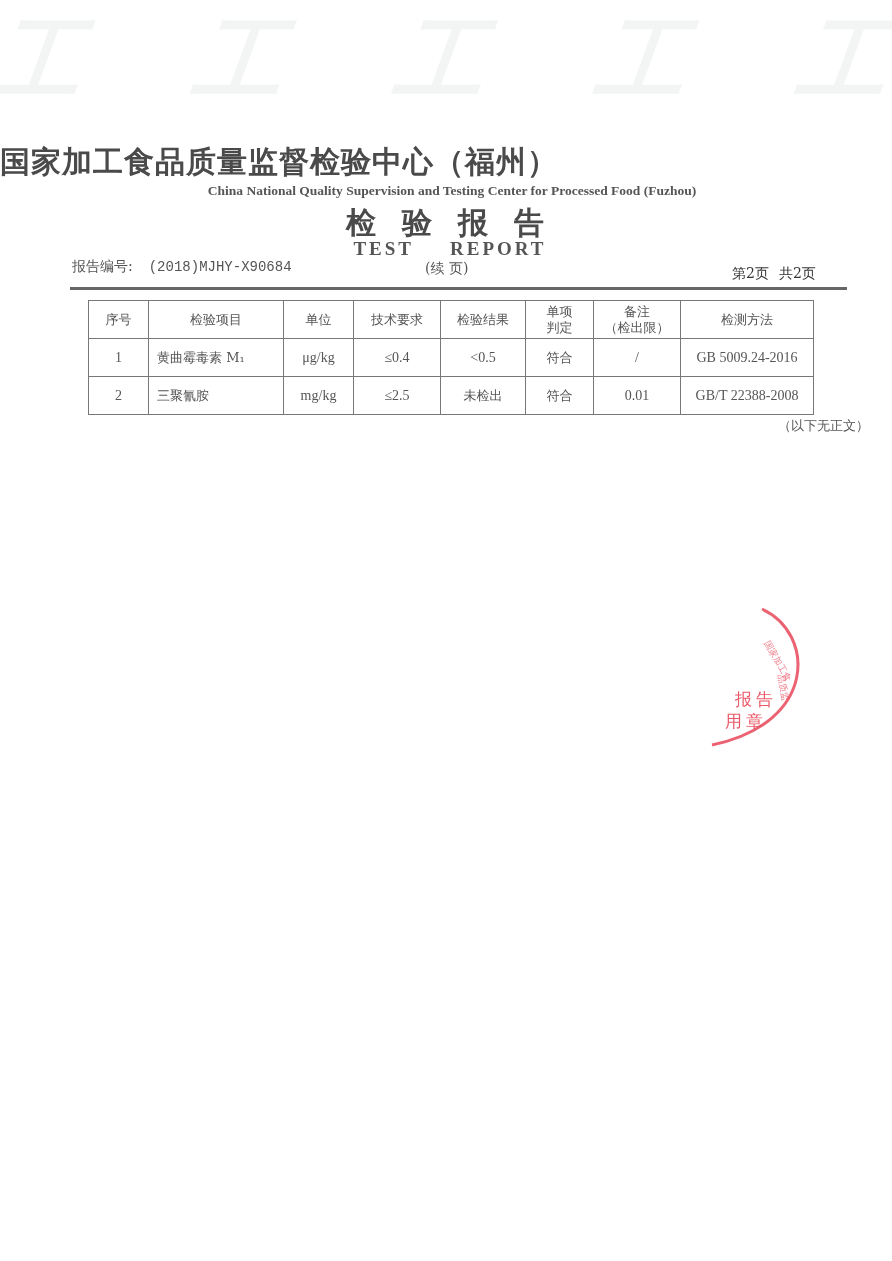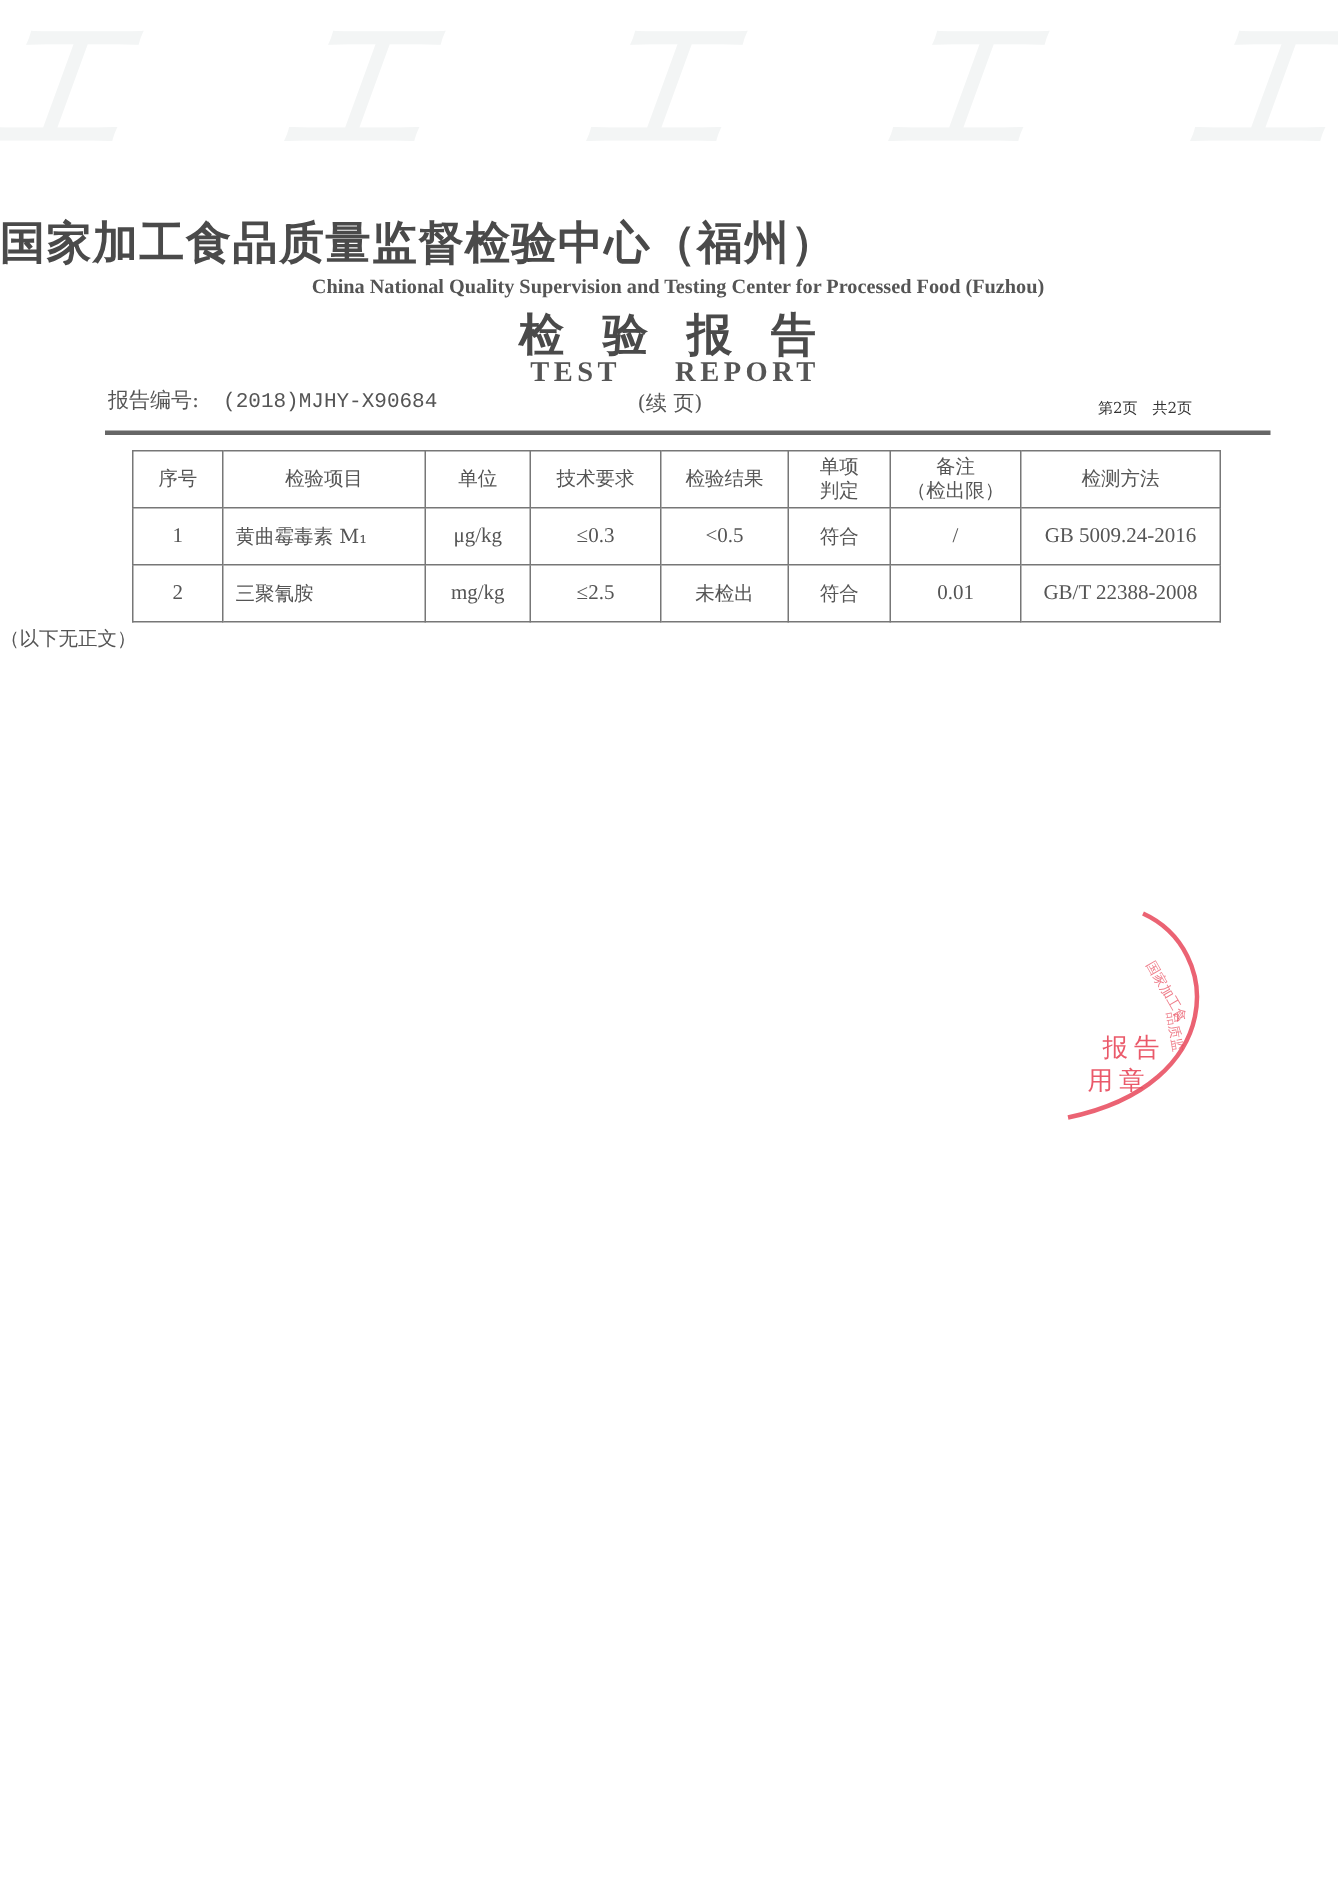--- a/index.html
+++ b/index.html
@@ -30,37 +30,37 @@
     }
     .title-en {
       left: 0; width: 892px; top: 238px; text-align: center;
       font-size: 19px; font-weight: bold; color: #555; letter-spacing: 3px;
       font-family: "Liberation Serif", serif; transform: translateX(4px);
     }
     .title-en .gap { display: inline-block; width: 36px; }
     .report-no { left: 72px; top: 258px; font-size: 14px; color: #555; }
     .report-no .val { font-family: "Liberation Mono", monospace; margin-left: 16px; font-size: 14px; }
     .cont { left: 425px; top: 260px; font-size: 14px; color: #555; }
-    .pages { left: 732px; top: 265px; font-size: 10px; color: #333; }
+    .pages { left: 732px; top: 265px; font-size: 14px; color: #333; }
     .pages span + span { margin-left: 10px; }
     .rule { left: 70px; top: 287px; width: 777px; height: 3px; background: #666; }
     table.results {
       position: absolute; left: 88px; top: 300px; border-collapse: collapse;
       font-size: 13px; color: #555; padding-left: 24px;
     }
     table.results td, table.results th {
       border: 1px solid #777; text-align: center; vertical-align: middle; font-weight: normal; padding: 0;
     }
     table.results th { height: 37px; line-height: 16px; }
     table.results td { height: 37px; }
     .c1 { width: 59px; } .c2 { width: 134px; } .c3 { width: 69px; } .c4 { width: 86px; }
     .c5 { width: 84px; margin-left: 19px; } .c6 { width: 67px; } .c7 { width: 86px; } .c8 { width: 132px; }
     td.name { text-align: left !important; padding-left: 8px !important; }
     td.en, td.num { font-family: "Liberation Serif", serif; font-size: 14px; }
-    .end-note { left: 0; width: 869px; top: 417px; text-align: left; font-size: 13px; color: #555; }
+    .end-note { left: 0; width: 869px; top: 417px; text-align: right; font-size: 13px; color: #555; }
     .stamp { left: 700px; top: 603px; width: 120px; height: 150px; }
   </style>
 </head>
 <body>
 
 <div class="watermark" style="left:0;top:0;">⼯ ⼯ ⼯ ⼯ ⼯ ⼯</div>
 
 <div class="abs org-cn">国家加工食品质量监督检验中心（福州）</div>
 <div class="abs org-en">China National Quality Supervision and Testing Center for Processed Food (Fuzhou)</div>
 <div class="abs title-cn">检验报告</div>
@@ -92,21 +92,21 @@
     <th class="c7">
       <div>备注</div>
       <div>（检出限）</div>
     </th>
     <th class="c8">检测方法</th>
   </tr>
   <tr>
     <td class="num">1</td>
     <td class="name">黄曲霉毒素 M₁</td>
     <td class="en">μg/kg</td>
-    <td class="num">≤0.3</td>
+    <td class="num">≤0.4</td>
     <td class="num">&lt;0.5</td>
     <td>符合</td>
     <td class="num">/</td>
     <td class="en">GB 5009.24-2016</td>
   </tr>
   <tr>
     <td class="num">2</td>
     <td class="name">三聚氰胺</td>
     <td class="en">mg/kg</td>
     <td class="num">≤2.5</td>

